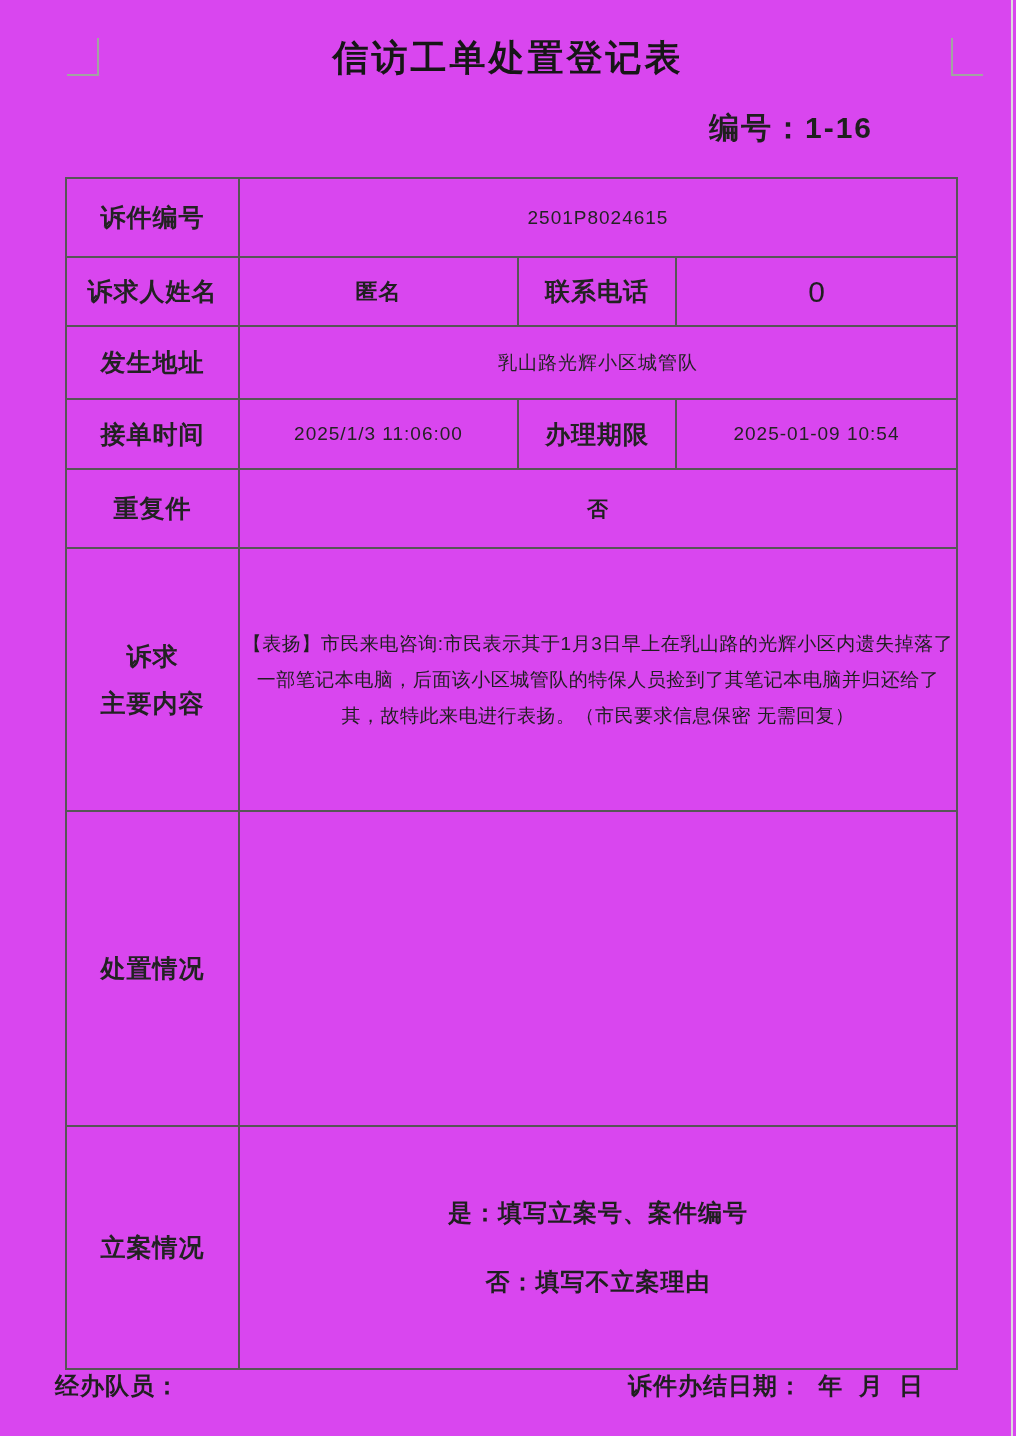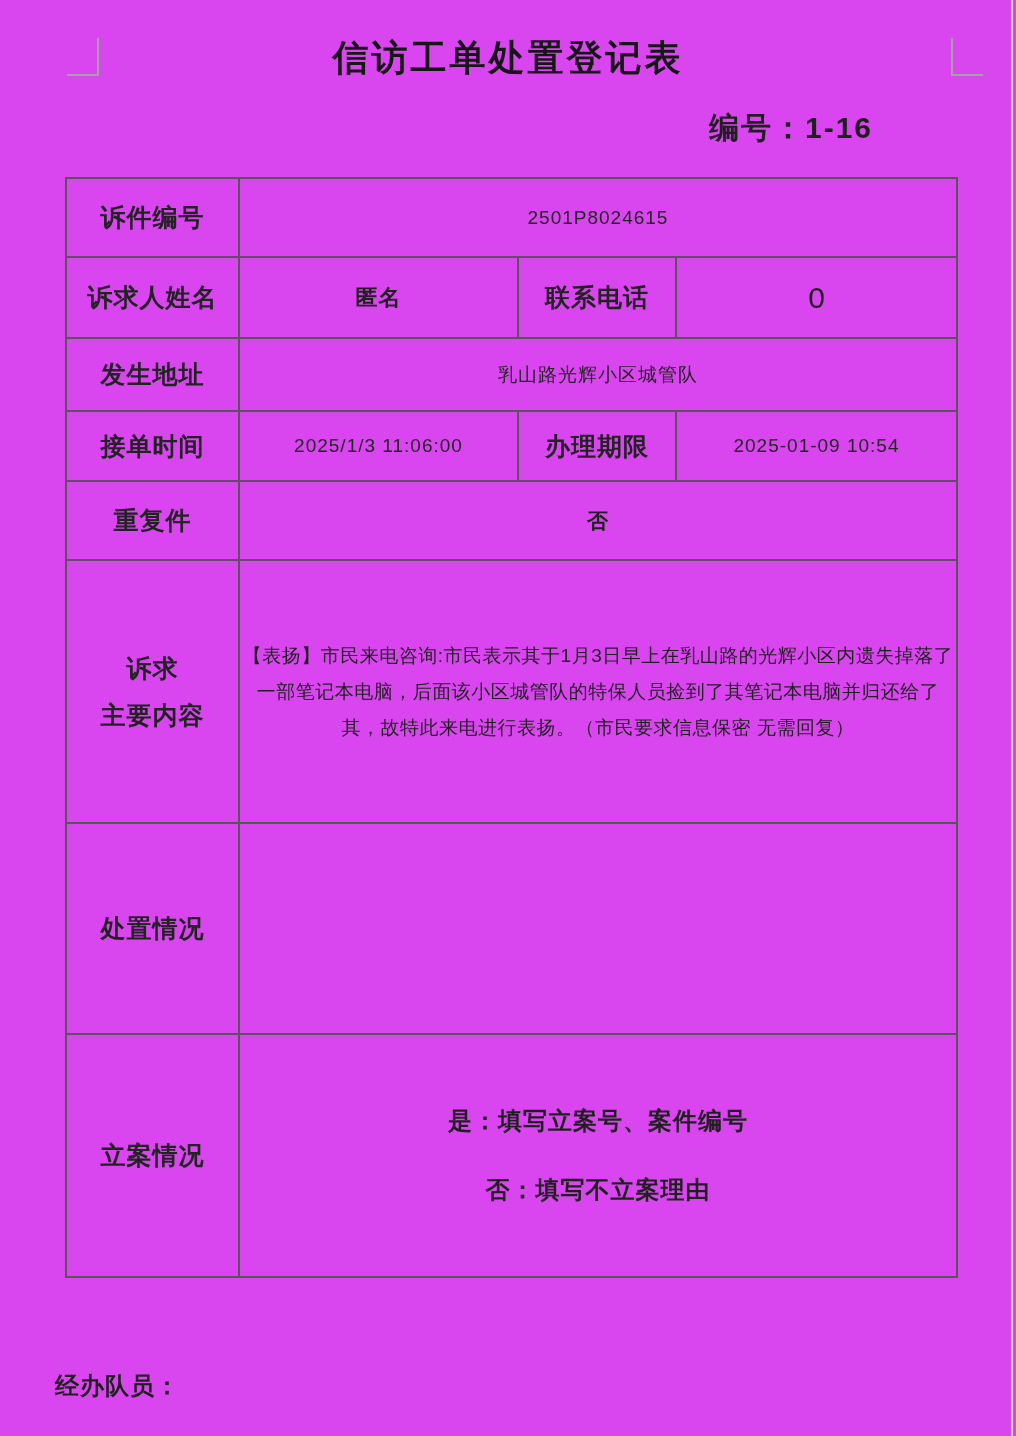--- a/index.html
+++ b/index.html
@@ -83,21 +83,21 @@
         <col style="width:158px">
         <col style="width:281px">
     </colgroup>
 
     <tbody>
         <tr style="height:79px">
       <td class="lbl caseno-label">诉件编号</td>
       <td class="val-sm caseno-value" colspan="3">2501P8024615</td>
     </tr>
 
-    <tr style="height:81px">
+    <tr style="height:69px">
       <td class="lbl">诉求人姓名</td>
       <td class="val-md">匿名</td>
       <td class="lbl">联系电话</td>
       <td class="val-lg">0</td>
     </tr>
 
     <tr style="height:73px">
       <td class="lbl">发生地址</td>
       <td class="val-sm" colspan="3">乳山路光辉小区城管队</td>
     </tr>
@@ -116,30 +116,31 @@
     </tr>
 
     <tr style="height:263px">
       <td class="lbl content-label">
         <div>诉求</div>
         <div>主要内容</div>
       </td>
       <td class="content-value" colspan="3">【表扬】市民来电咨询:市民表示其于1月3日早上在乳山路的光辉小区内遗失掉落了一部笔记本电脑，后面该小区城管队的特保人员捡到了其笔记本电脑并归还给了其，故特此来电进行表扬。（市民要求信息保密 无需回复）</td>
     </tr>
 
-    <tr style="height:211px">
+    <tr style="height:315px">
       <td class="lbl">处置情况</td>
       <td class="val-sm" colspan="3"></td>
     </tr>
 
     <tr style="height:243px">
       <td class="lbl">立案情况</td>
       <td class="filing-value" colspan="3">
         <div class="filing-line">是：填写立案号、案件编号</div>
         <div class="filing-line">否：填写不立案理由</div>
       </td>
     </tr>
   </tbody>
     </table>
 
   <div class="footer-left">经办队员：</div>
+  <div class="footer-right">诉件办结日期：  年  月  日</div>
 
 </div>
 
 </body></html>

